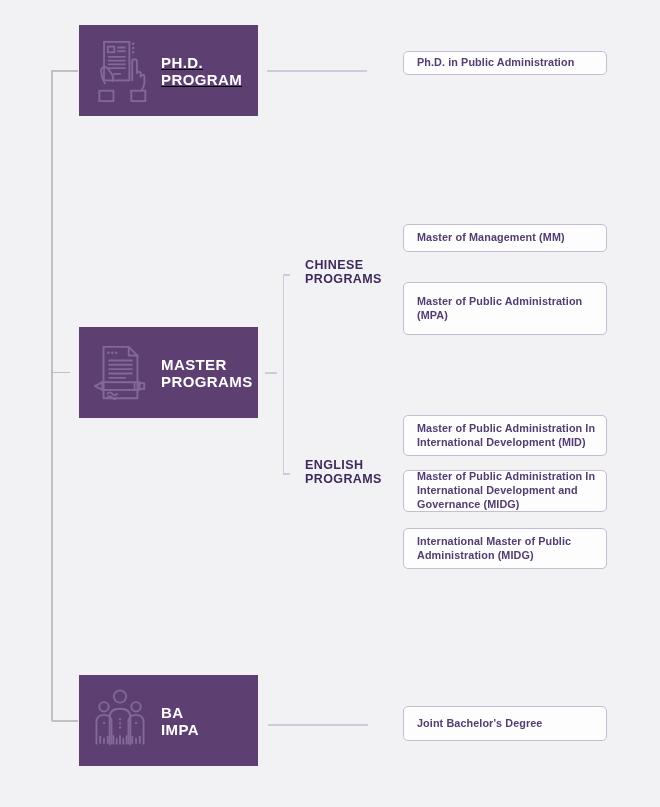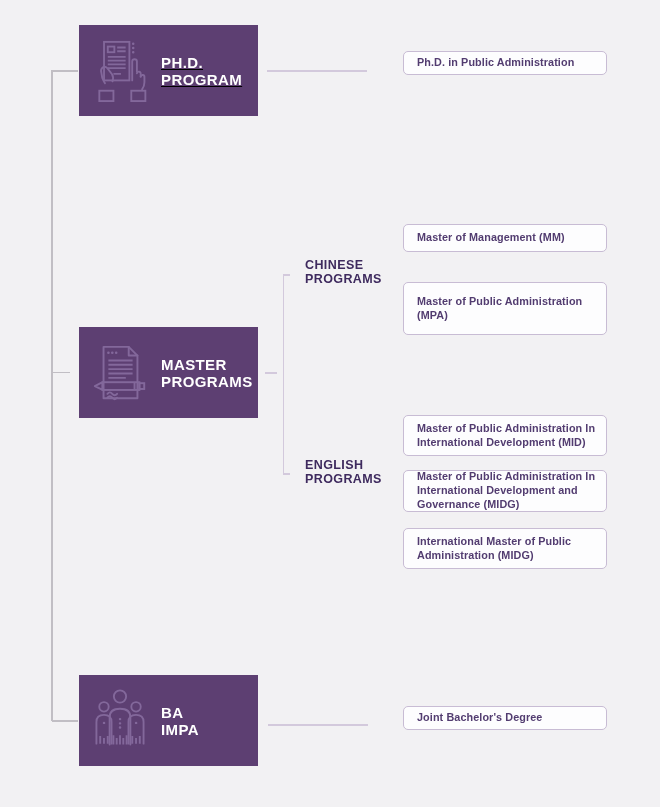--- a/index.html
+++ b/index.html
@@ -56,21 +56,21 @@
     padding-left:13px; padding-right:6px;
     font-size:10.8px; font-weight:600; line-height:13.8px;
     color:#523c70; letter-spacing:.1px; white-space:pre-line;
   }
   .card-phd  { top:51px;  height:24px; }
   .card-mm   { top:224px; height:28px; }
   .card-mpa  { top:282px; height:53px; }
   .card-mid  { top:415px; height:41px; }
   .card-midg { top:470px; height:42px; }
   .card-impa { top:528px; height:41px; }
-  .card-joint{ top:706px; height:24px; }
+  .card-joint{ top:706px; height:35px; }
 
   
   .branch-label {
     position:absolute; left:305px;
     color:#3e2a5e; font-size:12.5px; font-weight:bold;
     line-height:14px; letter-spacing:.4px; white-space:pre-line;
   }
   .label-chinese { top:258px; }
   .label-english { top:458px; }
 </style>

